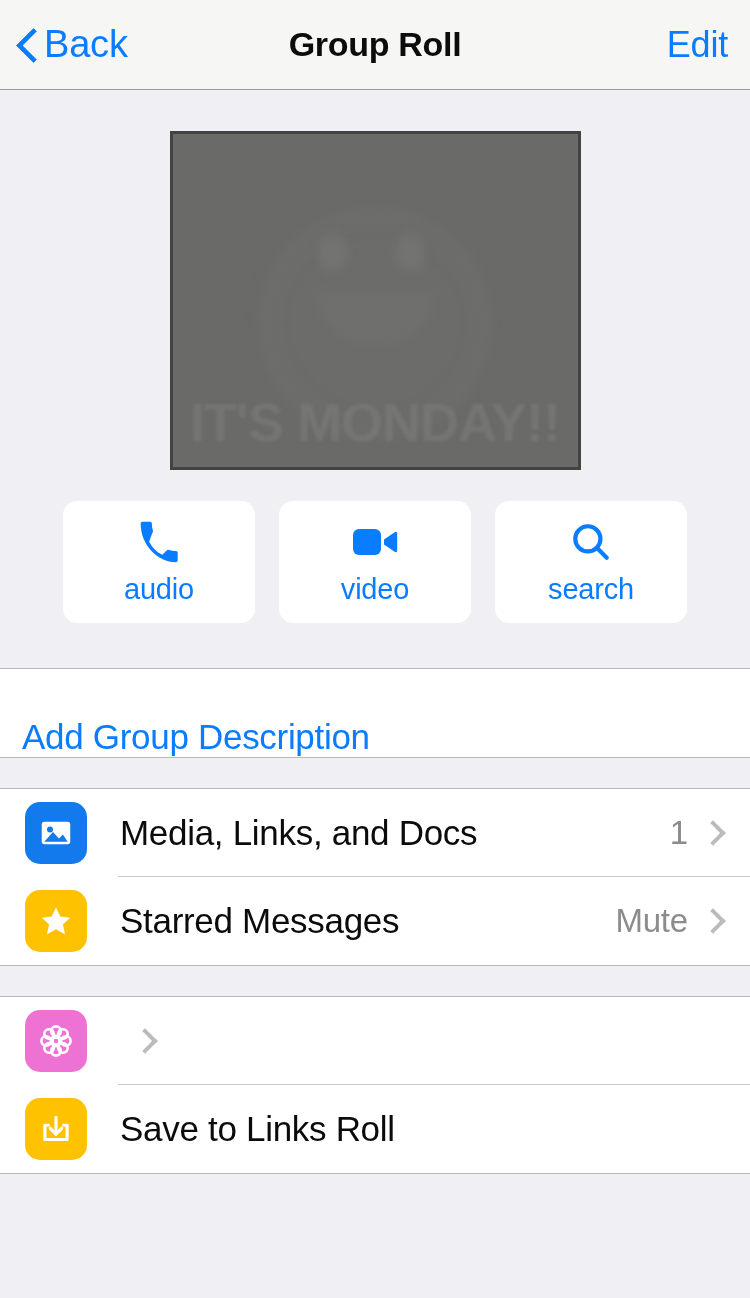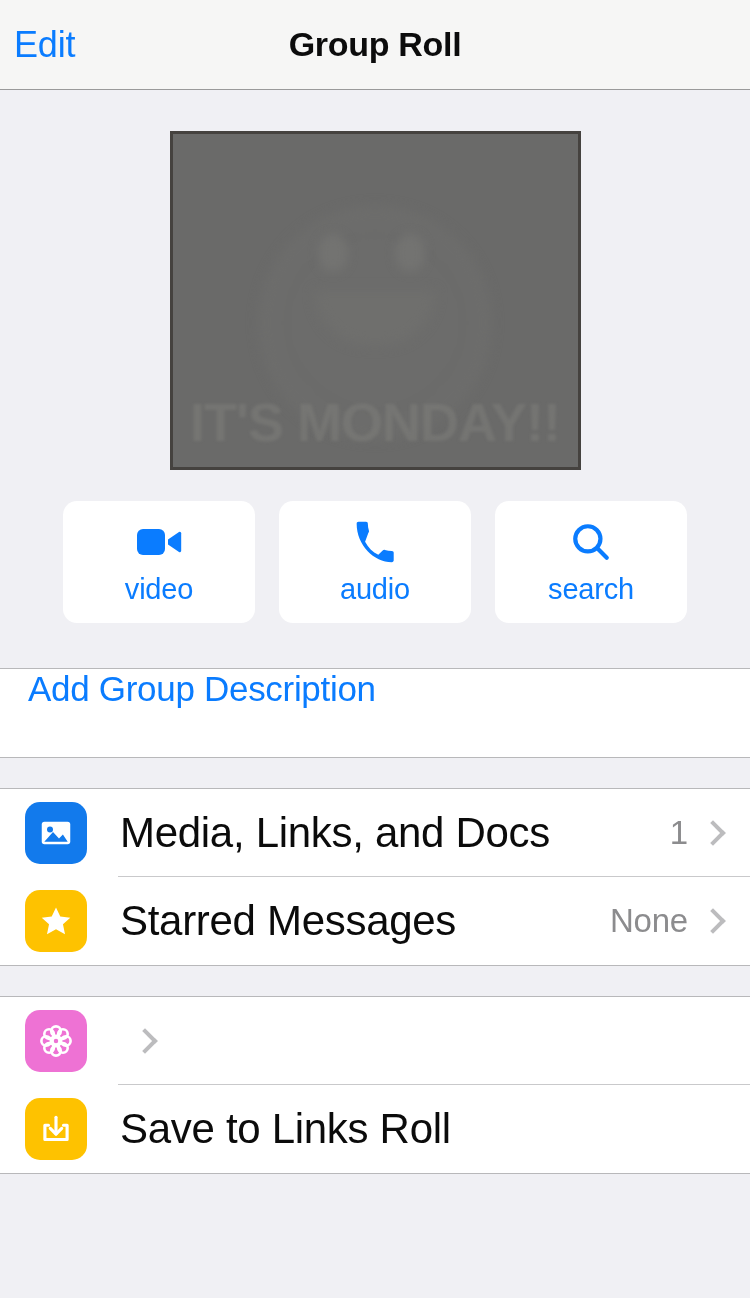--- a/index.html
+++ b/index.html
@@ -203,22 +203,22 @@
 
   .list-group {
     background: #ffffff;
     border-top: 1px solid #b8b8ba;
     border-bottom: 1px solid #b8b8ba;
   }
 
   .desc-row {
     height: 88px;
     display: flex;
-    align-items: flex-start;
-    padding: 0 28px;
+    align-items: flex-end;
+    padding: 0 22px;
     cursor: pointer;
   }
   .desc-text {
     font-size: 35px;
     color: #0a7cff;
     letter-spacing: -0.3px;
   }
 
   .row {
     position: relative;
@@ -249,21 +249,21 @@
     height: 62px;
     border-radius: 15px;
     flex: 0 0 auto;
     display: flex;
     align-items: center;
     justify-content: center;
     margin-right: 33px;
   }
 
   .row-label {
-    font-size: 42px;
+    font-size: 35px;
     color: #0b0b0b;
     letter-spacing: -0.3px;
     flex: 1 1 auto;
     white-space: nowrap;
   }
 
   .row.highlighted .row-label { color: #2a2220; }
 
   .row-value {
     font-size: 33px;
@@ -299,55 +299,59 @@
   .row.highlighted .row-icon { box-shadow: none; }
 
   svg { display: block; }
 </style>
 </head>
 <body>
 
 <div class="screen">
 
   <div class="navbar">
+    <div class="nav-back">
+      <span class="chevron-left"></span>
+      <span>Back</span>
+    </div>
     <div class="nav-title">Group Roll</div>
     <div class="nav-edit">Edit</div>
   </div>
 
   <div class="header-block">
 
     <div class="group-photo">
       <div class="ghost-circle"></div>
       <div class="ghost-eye l"></div>
       <div class="ghost-eye r"></div>
       <div class="ghost-mouth"></div>
       <div class="photo-caption">IT'S MONDAY!!</div>
     </div>
 
   </div>
 
   <div class="action-row">
 
     <div class="action-btn">
       <span class="action-icon">
+        <svg width="44" height="44" viewBox="0 0 24 24" fill="#0a7cff">
+          <path d="M6.6 10.8c1.6 3.1 4.1 5.6 7.2 7.2l2.4-2.4c.3-.3.8-.4 1.2-.3 1.2.4 2.5.6 3.8.6.6 0 1 .4 1 1V21c0 .6-.4 1-1 1C11.4 22 2 12.6 2 1c0-.6.4-1 1-1h4.1c.6 0 1 .4 1 1 0 1.3.2 2.6.6 3.8.1.4 0 .9-.3 1.2L6.6 10.8z" transform="translate(0 1)"></path>
+        </svg>
+      </span>
+      <span class="action-label">audio</span>
+    </div>
+
+    <div class="action-btn">
+      <span class="action-icon">
         <svg width="46" height="34" viewBox="0 0 46 34">
           <rect x="1" y="4" width="28" height="26" rx="6" fill="#0a7cff"></rect>
           <path d="M32 14.5 L43 7 a1.5 1.5 0 0 1 2.2 1.3 v17.4 a1.5 1.5 0 0 1 -2.2 1.3 L32 19.5 z" fill="#0a7cff"></path>
         </svg>
       </span>
       <span class="action-label">video</span>
-    </div>
-
-    <div class="action-btn">
-      <span class="action-icon">
-        <svg width="44" height="44" viewBox="0 0 24 24" fill="#0a7cff">
-          <path d="M6.6 10.8c1.6 3.1 4.1 5.6 7.2 7.2l2.4-2.4c.3-.3.8-.4 1.2-.3 1.2.4 2.5.6 3.8.6.6 0 1 .4 1 1V21c0 .6-.4 1-1 1C11.4 22 2 12.6 2 1c0-.6.4-1 1-1h4.1c.6 0 1 .4 1 1 0 1.3.2 2.6.6 3.8.1.4 0 .9-.3 1.2L6.6 10.8z" transform="translate(0 1)"></path>
-        </svg>
-      </span>
-      <span class="action-label">audio</span>
     </div>
 
     <div class="action-btn">
       <span class="action-icon">
         <svg width="42" height="42" viewBox="0 0 24 24" fill="none" stroke="#0a7cff" stroke-width="2.4" stroke-linecap="round">
           <circle cx="10.2" cy="10.2" r="7.2"></circle>
           <line x1="15.6" y1="15.6" x2="21" y2="21"></line>
         </svg>
       </span>
       <span class="action-label">search</span>
@@ -379,21 +383,21 @@
       <span class="row-sep"></span>
     </div>
 
     <div class="row">
       <span class="row-icon ic-star">
         <svg width="38" height="38" viewBox="0 0 24 24">
           <path d="M12 3.4 L14.7 9.2 L21 9.9 L16.4 14.1 L17.7 20.4 L12 17.2 L6.3 20.4 L7.6 14.1 L3 9.9 L9.3 9.2 Z" fill="#ffffff"></path>
         </svg>
       </span>
       <span class="row-label">Starred Messages</span>
-      <span class="row-value">None</span>
+      <span class="row-value">Mute</span>
       <span class="chevron-right"></span>
     </div>
 
   </div>
 
   <div class="gap small"></div>
 
   <div class="list-group">
 
 

